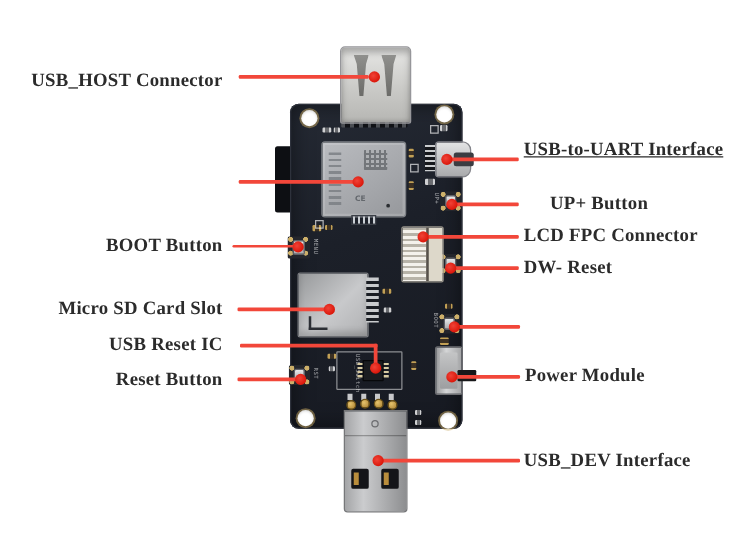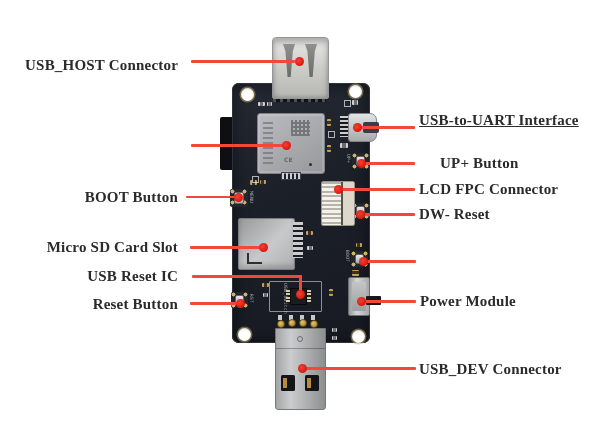--- a/index.html
+++ b/index.html
@@ -261,17 +261,17 @@
   <div class="callout-line" style="left:364px;top:213px;width:51px;"></div>
   <div class="callout-dot" style="left:355.5px;top:209.5px;"></div>
 
   <div class="callout-line" style="left:367px;top:260px;width:49px;"></div>
   <div class="callout-dot" style="left:358.5px;top:256.5px;"></div>
 
   <span class="callout-label" style="left:420px;top:292px;">Power Module</span>
   <div class="callout-line" style="left:365px;top:300px;width:51px;"></div>
   <div class="callout-dot" style="left:356.5px;top:296.5px;"></div>
 
-  <span class="callout-label" style="left:419px;top:360px;">USB_DEV Connector</span>
+  <span class="callout-label" style="left:419px;top:360px;">USB_DEV Interface</span>
   <div class="callout-line" style="left:306px;top:367px;width:110px;"></div>
   <div class="callout-dot" style="left:297.5px;top:363.5px;"></div>
 
 </div>
 
 </body></html>

